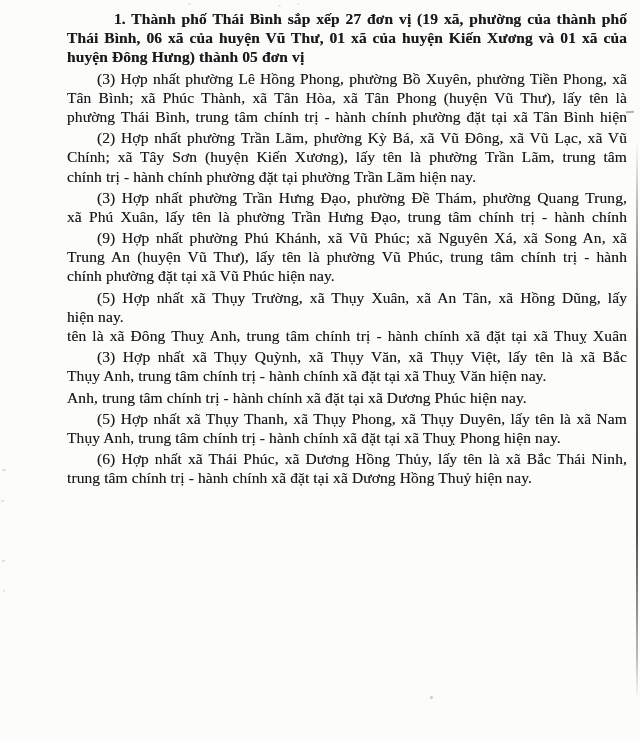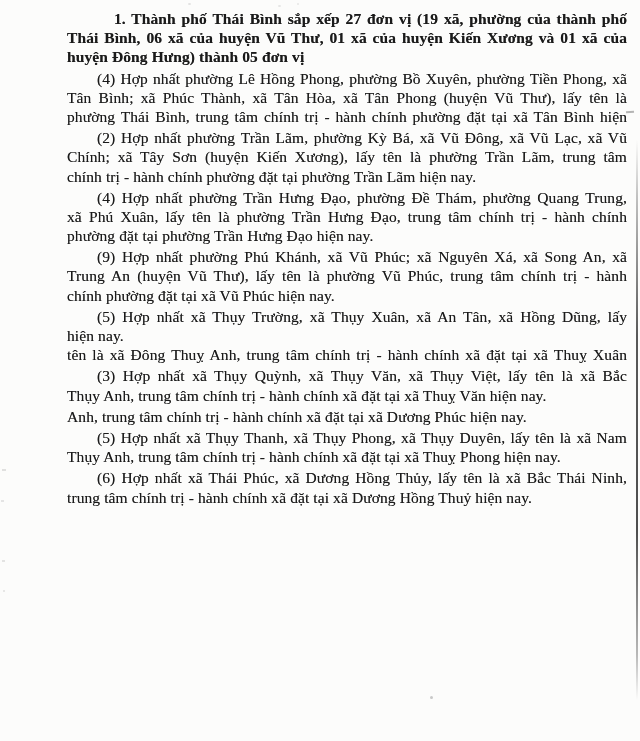--- a/index.html
+++ b/index.html
@@ -75,33 +75,32 @@
 <body>
 
 <div class="page">
   <div class="doc-body">
       <div class="para heading heading1">
         <div class="line first">1. Thành phố Thái Bình sắp xếp 27 đơn vị (19 xã, phường của thành phố</div>
         <div class="line">Thái Bình, 06 xã của huyện Vũ Thư, 01 xã của huyện Kiến Xương và 01 xã của</div>
         <div class="line last">huyện Đông Hưng) thành 05 đơn vị</div>
       </div>
       <div class="para body">
-        <div class="line first">(4) Hợp nhất phường Lê Hồng Phong, phường Bồ Xuyên, phường Tiền Phong, xã</div>
+        <div class="line first">(3) Hợp nhất phường Lê Hồng Phong, phường Bồ Xuyên, phường Tiền Phong, xã</div>
         <div class="line">Tân Bình; xã Phúc Thành, xã Tân Hòa, xã Tân Phong (huyện Vũ Thư), lấy tên là</div>
         <div class="line last">phường Thái Bình, trung tâm chính trị - hành chính phường đặt tại xã Tân Bình hiện nay.</div>
       </div>
       <div class="para body">
         <div class="line first">(2) Hợp nhất phường Trần Lãm, phường Kỳ Bá, xã Vũ Đông, xã Vũ Lạc, xã Vũ</div>
         <div class="line">Chính; xã Tây Sơn (huyện Kiến Xương), lấy tên là phường Trần Lãm, trung tâm</div>
         <div class="line last">chính trị - hành chính phường đặt tại phường Trần Lãm hiện nay.</div>
       </div>
       <div class="para body">
-        <div class="line first">(4) Hợp nhất phường Trần Hưng Đạo, phường Đề Thám, phường Quang Trung,</div>
+        <div class="line first">(3) Hợp nhất phường Trần Hưng Đạo, phường Đề Thám, phường Quang Trung,</div>
         <div class="line">xã Phú Xuân, lấy tên là phường Trần Hưng Đạo, trung tâm chính trị - hành chính</div>
-        <div class="line last">phường đặt tại phường Trần Hưng Đạo hiện nay.</div>
       </div>
       <div class="para body">
         <div class="line first">(9) Hợp nhất phường Phú Khánh, xã Vũ Phúc; xã Nguyên Xá, xã Song An, xã</div>
         <div class="line">Trung An (huyện Vũ Thư), lấy tên là phường Vũ Phúc, trung tâm chính trị - hành</div>
         <div class="line last">chính phường đặt tại xã Vũ Phúc hiện nay.</div>
       </div>
       <div class="para body">
         <div class="line first">(5) Hợp nhất xã Thụy Trường, xã Thụy Xuân, xã An Tân, xã Hồng Dũng, lấy</div>
         <div class="line last">hiện nay.</div>
         <div class="line">tên là xã Đông Thuỵ Anh, trung tâm chính trị - hành chính xã đặt tại xã Thuỵ Xuân</div>

